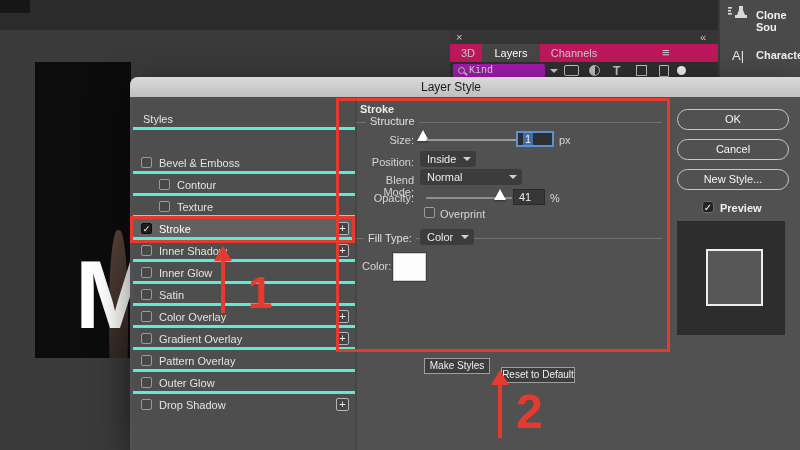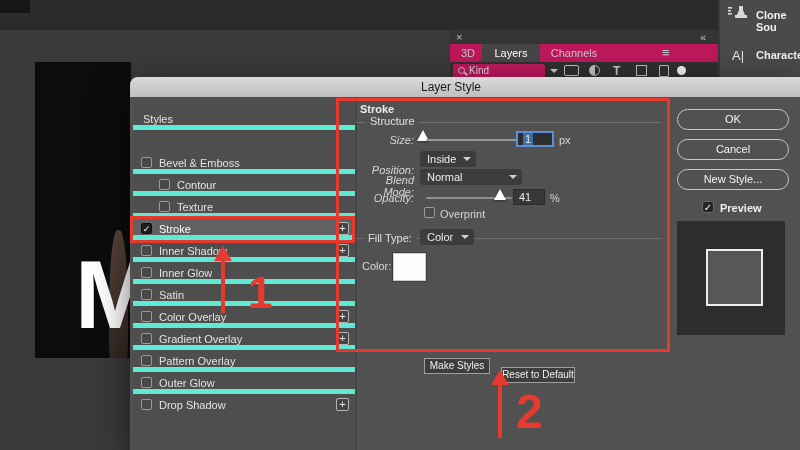--- a/index.html
+++ b/index.html
@@ -19,21 +19,21 @@
   
   .lp { left:450px; top:30px; width:268px; height:50px; background:#303030; }
   .lp-head { left:0; top:0; width:268px; height:14px; background:#353535; color:#b9b9b9; }
   .lp-x { left:6px; top:0px; font-size:11px; color:#c4c4c4; line-height:14px; }
   .lp-col { left:250px; top:0px; font-size:11px; color:#c4c4c4; line-height:14px; }
   .tabs { left:0; top:14px; width:268px; height:18px; background:#be185d; }
   .tab { position:absolute; top:0; height:18px; line-height:18px; font-size:11px; color:#c9c9c9; text-align:center; }
   .tab.active { background:#464646; color:#ffffff; }
   .lp-menu { left:212px; top:1px; font-size:13px; color:#c9c9c9; }
   .filter { left:0; top:32px; width:268px; height:18px; background:#303030; }
-  .kindbox { left:3px; top:2px; width:92px; height:14px; background:#be185d; border-radius:2px; }
+  .kindbox { left:3px; top:2px; width:92px; height:14px; background:#a21caf; border-radius:2px;font-family:Liberation Mono, monospace; }
   .kind-label { left:16px; top:1px; font-size:10px; color:#dddddd; line-height:12px; }
   .search-ring { left:5px; top:3px; width:7px; height:7px; border:1.5px solid #c9c9c9; border-radius:50%; }
   .search-stem { left:11px; top:9px; width:4px; height:1.5px; background:#c9c9c9; transform:rotate(45deg); }
   .fcaret { left:100px; top:7px; }
   .caret { width:0; height:0; border-left:4px solid transparent; border-right:4px solid transparent;
            border-top:4px solid #cfcfcf; }
   .fico { position:absolute; top:3px; }
   .ico-img { width:15px; height:11px; border:1.5px solid #c3c3c3; border-radius:2px; }
   .ico-adj { width:11px; height:11px; border:1.5px solid #c3c3c3; border-radius:50%;
              background:linear-gradient(90deg,#c3c3c3 50%,transparent 50%); }
@@ -49,34 +49,34 @@
 
   
   .dialog { left:130px; top:77px; width:670px; height:373px; background:#515151;
             border-radius:8px 0 0 0; box-shadow:0 10px 36px rgba(0,0,0,.55); }
   .titlebar { left:0; top:0; width:670px; height:20px; border-radius:8px 0 0 0;
               background:linear-gradient(#dadada,#bfbfbf); }
   .title-text { width:670px; text-align:center; font-size:12px; color:#1a1a1a; line-height:20px; padding-right:28px; }
 
   
   .sidebar { left:3px; top:20px; width:222px; height:353px; background:#4e4e4e; }
-  .srow { position:absolute; left:0; width:222px; height:22px; border-bottom:5px solid #5eead4; }
+  .srow { position:absolute; left:0; width:222px; height:22px; border-bottom:3px solid #5eead4; }
   .srow.sel { background:#616161; }
   .slabel { position:absolute; left:10px; top:5px; font-size:11px; color:#e3e3e3; }
   .cb { position:absolute; width:11px; height:11px; top:5px; border:1px solid #9a9a9a;
         border-radius:2px; background:#484848; }
   .cb.checked { background:#1d1d1d; border-color:#0c0c0c; color:#ffffff; font-size:9px;
                 line-height:10px; text-align:center; }
   .plusbtn { position:absolute; right:6px; top:4px; width:13px; height:13px; border:1px solid #b5b5b5;
              background:#454545; border-radius:2px; color:#ececec; font-size:11px; line-height:11px; text-align:center; }
   .vdiv { left:225px; top:20px; width:2px; height:353px; background:#454545; }
 
   
   .t { position:absolute; font-size:11px; color:#d6d6d6; }
-  .rlabel { text-align:right; width:58px;font-style:italic; }
+  .rlabel { text-align:right; width:58px; }
   .groupline { position:absolute; height:1px; background:#6f6f6f; }
   .grouplabel { position:absolute; font-size:11px; color:#e0e0e0; background:#515151; padding:0 4px; }
   .track { position:absolute; height:2px; background:#999999; border-radius:1px; }
   .thumb { position:absolute; width:0; height:0; border-left:6px solid transparent;
            border-right:6px solid transparent; border-bottom:11px solid #ffffff;
            filter:drop-shadow(0 1px 1px rgba(0,0,0,.4)); }
   .field { position:absolute; height:16px; background:#373737; border:1px solid #2a2a2a;
            color:#ededed; font-size:11px; line-height:14px; padding:0 5px; }
   .field.focus { border:2px solid #5b8fd6; background:#2e2e2e; line-height:12px; }
   .selhl { background:#3d6ea5; padding:0 2px; }
@@ -232,21 +232,21 @@
 
     <div class="groupline" style="left:226px;top:45px;width:306px;"></div>
     <span class="grouplabel" style="left:236px;top:38px;">Structure</span>
 
     <span class="t rlabel" style="left:226px;top:57px;">Size:</span>
     <div class="thumb" style="left:287px;top:53px;"></div>
     <div class="track" style="left:296px;top:62px;width:102px;"></div>
     <div class="field focus" style="left:386px;top:54px;width:38px;"><span class="selhl">1</span></div>
     <span class="t" style="left:429px;top:57px;">px</span>
 
-    <span class="t rlabel" style="left:226px;top:79px;margin-top:8px;">Position:</span>
+    <span class="t rlabel" style="left:226px;top:79px;">Position:</span>
     <div class="dd" style="left:290px;top:74px;width:56px;"><span>Inside</span><span class="caret"></span></div>
 
     <span class="t rlabel" style="left:226px;top:97px;">Blend Mode:</span>
     <div class="dd" style="left:290px;top:92px;width:102px;"><span>Normal</span><span class="caret"></span></div>
 
     <span class="t rlabel" style="left:226px;top:115px;">Opacity:</span>
     <div class="track" style="left:296px;top:120px;width:86px;background:#8e8e8e;"></div>
     <div class="thumb" style="left:364px;top:112px;"></div>
     <div class="field" style="left:383px;top:112px;width:32px;"><span>41</span></div>
     <span class="t" style="left:420px;top:115px;">%</span>

